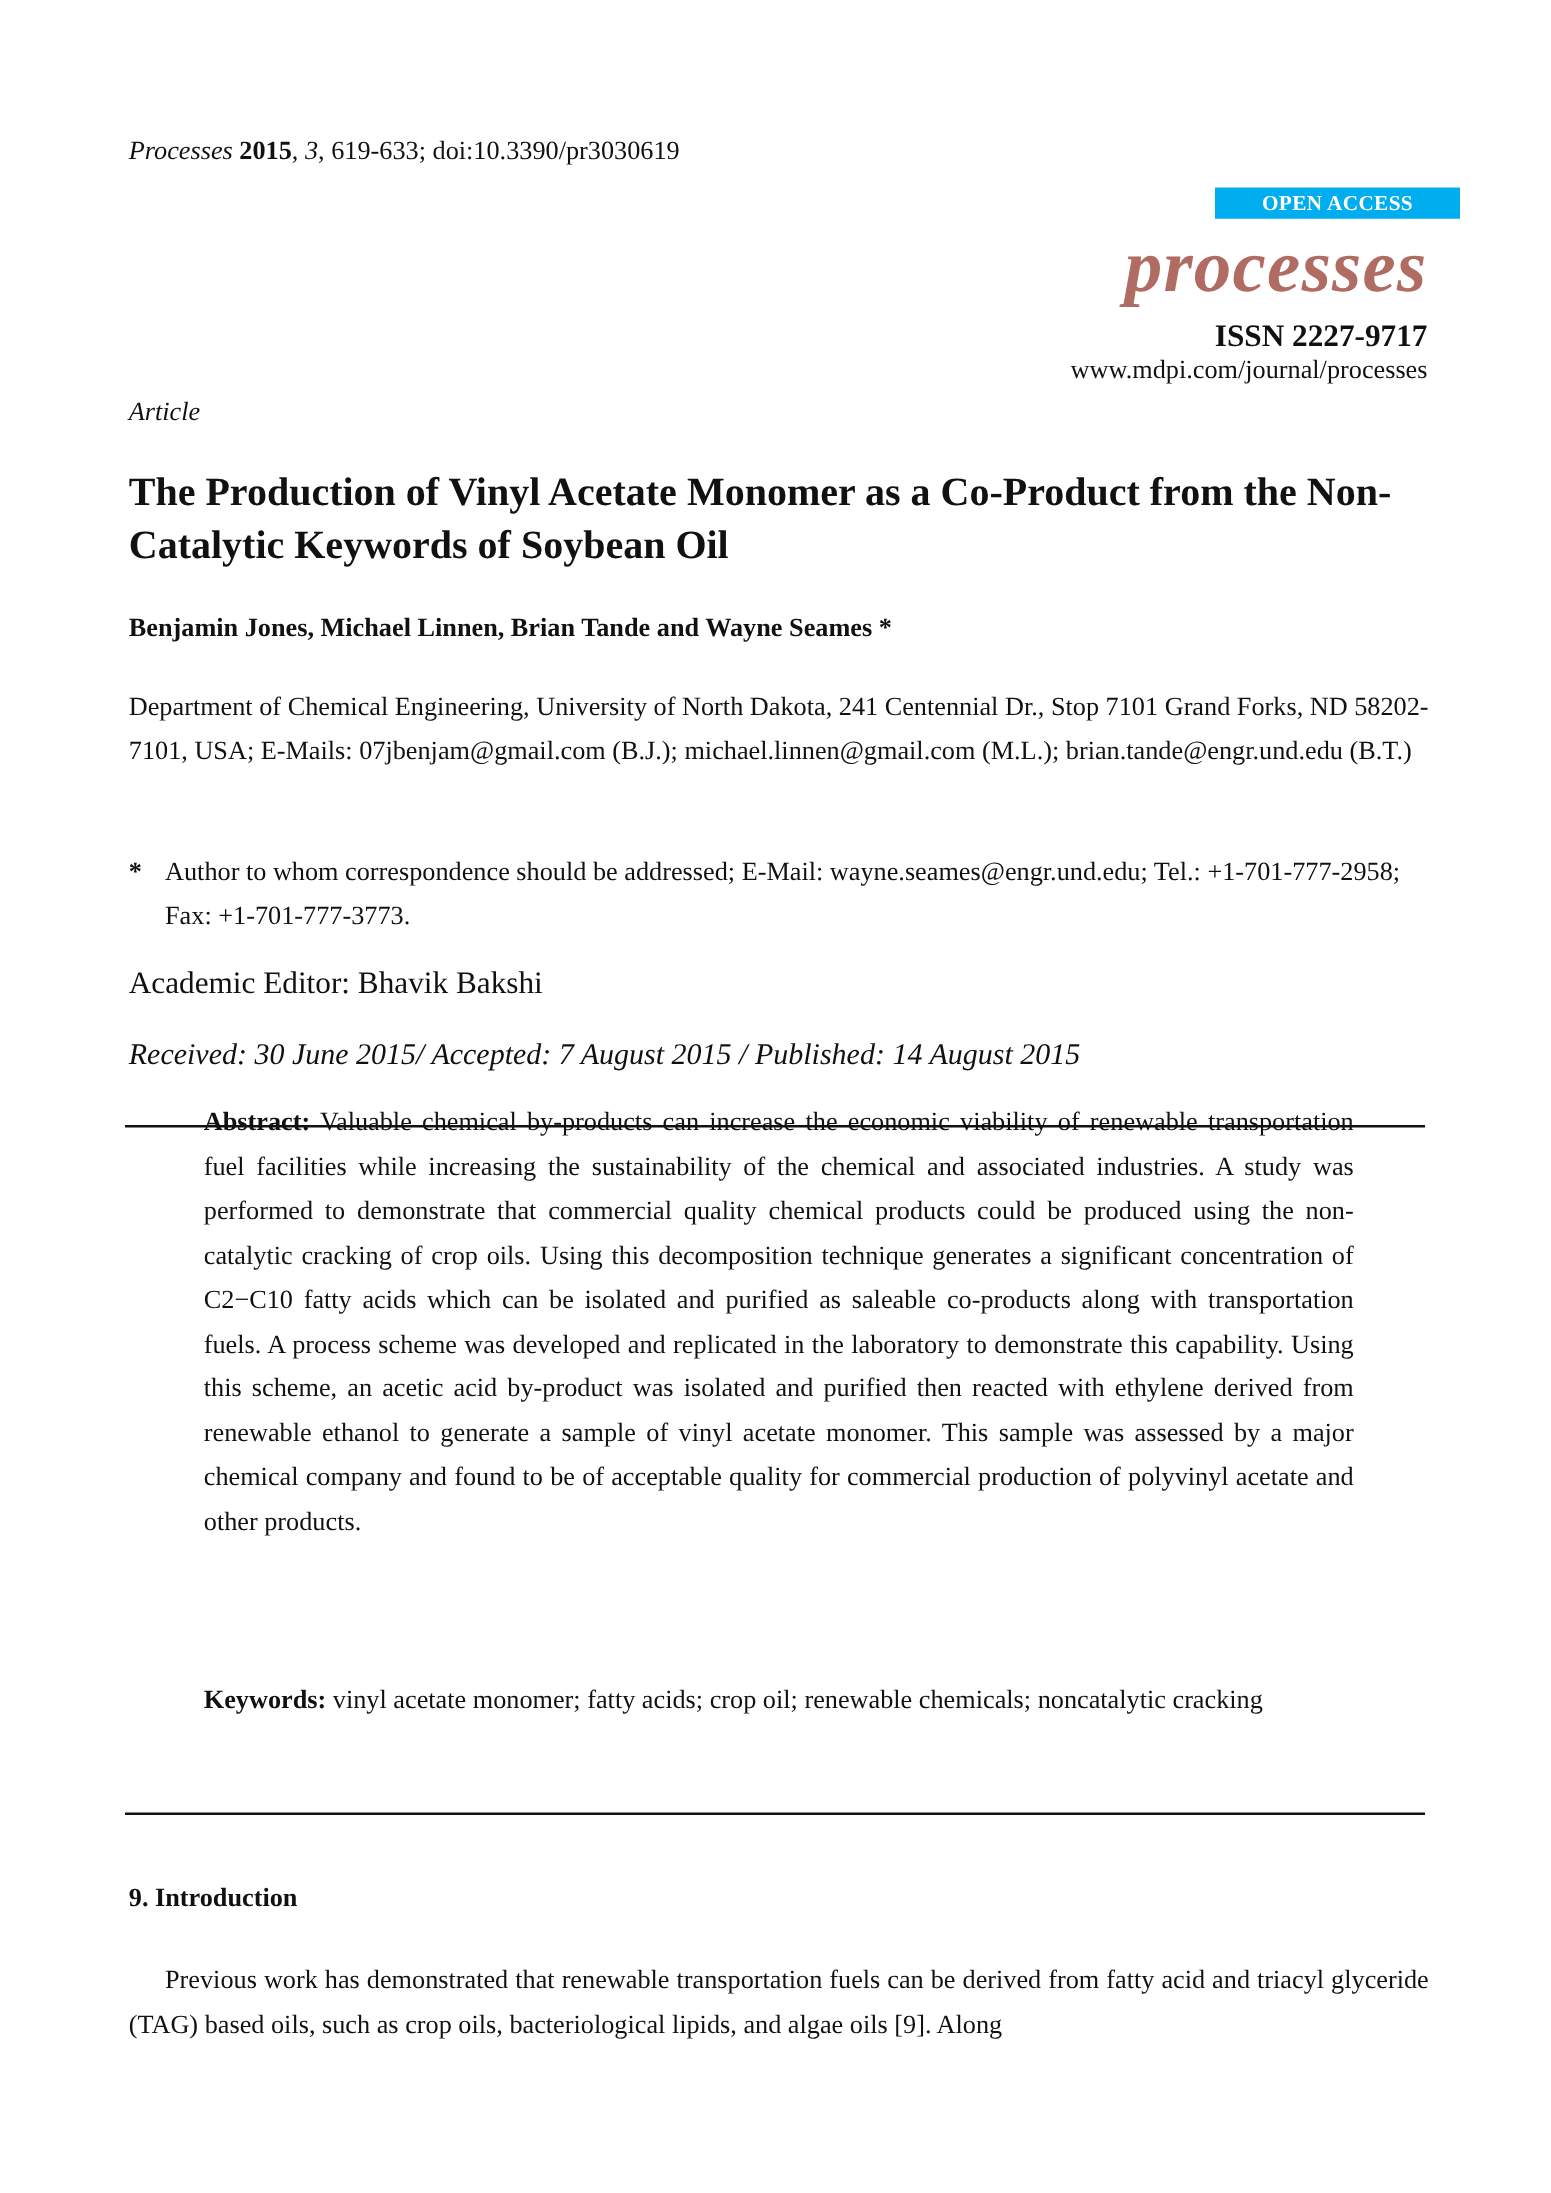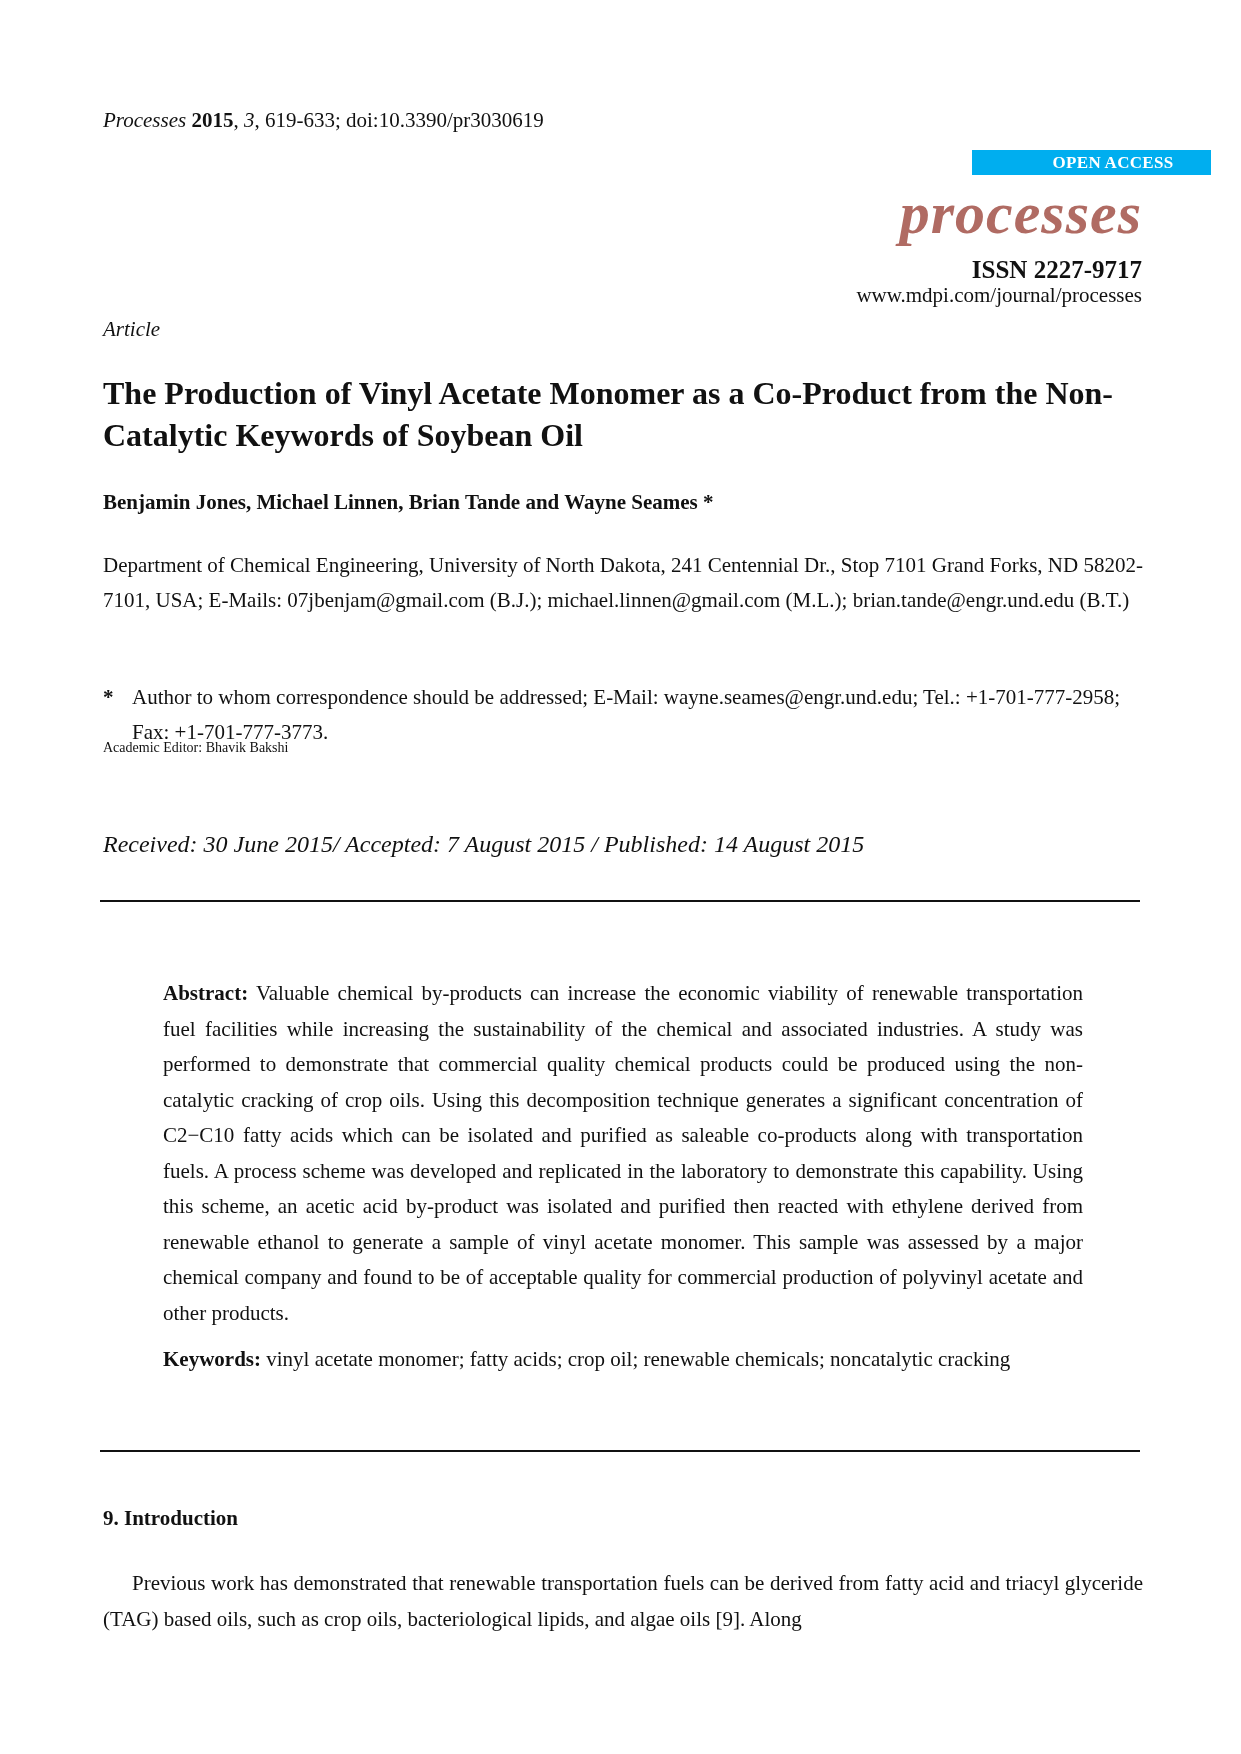--- a/index.html
+++ b/index.html
@@ -4,36 +4,36 @@
 <style>
   html, body { margin: 0; padding: 0; background: #ffffff; }
   body { width: 1241px; height: 1754px; position: relative; overflow: hidden;
          font-family: "Liberation Serif", "DejaVu Serif", serif; color: #111; }
   .abs { position: absolute; }
   .citation { left: 103px; top: 108px; font-size: 21px; white-space: nowrap; }
   .citation i { font-style: italic; }
   .citation b { font-weight: bold; }
   .oa-badge { left: 972px; top: 150px; width: 196px; height: 25px; background: #00aeef;
               color: #fff; font-weight: bold; font-size: 17px; text-align: center; line-height: 25px;
-              letter-spacing: 0.3px; padding-left: 43px; }
+              letter-spacing: 0.3px; }
   .journal-logo { right: 99px; top: 183px; font-size: 60px; font-style: italic; font-weight: bold;
                   color: #b06b63; line-height: 1; letter-spacing: 1px; }
   .issn { right: 99px; top: 256px; font-size: 25px; font-weight: bold; text-align: left; white-space: nowrap; }
   .journal-url { right: 99px; top: 283px; font-size: 21px; text-align: left; white-space: nowrap; }
   .article-type { left: 103px; top: 317px; font-size: 21px; font-style: italic; }
   .title { left: 103px; top: 372px; width: 1040px; font-size: 32px; font-weight: bold; line-height: 42px; }
   .authors { left: 103px; top: 490px; font-size: 21px; font-weight: bold; white-space: nowrap; }
   .affiliation { left: 103px; top: 548px; width: 1040px; font-size: 21px; line-height: 35px; }
   .corresp { left: 103px; top: 680px; width: 1040px; font-size: 21px; line-height: 35px; }
   .corresp .star { position: absolute; left: 0; top: 0; font-weight: bold; }
   .corresp .lines { margin-left: 29px; }
-  .editor { left: 103px; top: 740px; font-size: 14px; white-space: nowrap; }
+  .editor { left: 103px; top: 773px; font-size: 25px; white-space: nowrap; }
   .dates { left: 103px; top: 831px; font-size: 24px; font-style: italic; white-space: nowrap; }
   .rule { left: 100px; width: 1040px; height: 2px; background: #111; }
-  .abstract { left: 163px; top: 976px; width: 920px; font-size: 21px; line-height: 35.5px; text-align: justify; }
+  .abstract { left: 163px; top: 880px; width: 920px; font-size: 21px; line-height: 35.5px; text-align: justify; }
   .keywords { left: 163px; top: 1342px; width: 920px; font-size: 21px; line-height: 35.5px; text-align: justify; }
   .section-head { left: 103px; top: 1506px; font-size: 21px; font-weight: bold; white-space: nowrap; }
   .body-text { left: 103px; top: 1566px; width: 1040px; font-size: 21px; line-height: 35.5px; text-align: justify; }
   .body-text .indent { display: inline-block; width: 29px; }
 </style>
 </head>
 <body>
 
 <div class="abs citation"><i>Processes</i> <b>2015</b>, <i>3</i><span>, 619-633; doi:10.3390/pr3030619</span></div>
 

